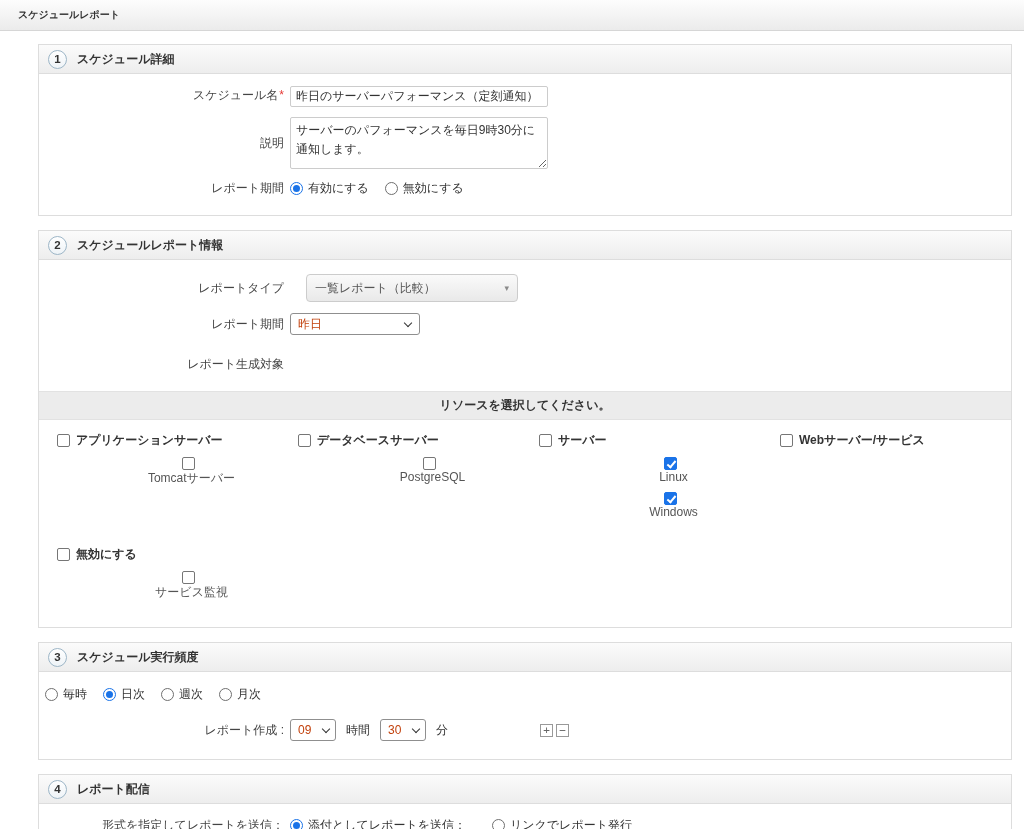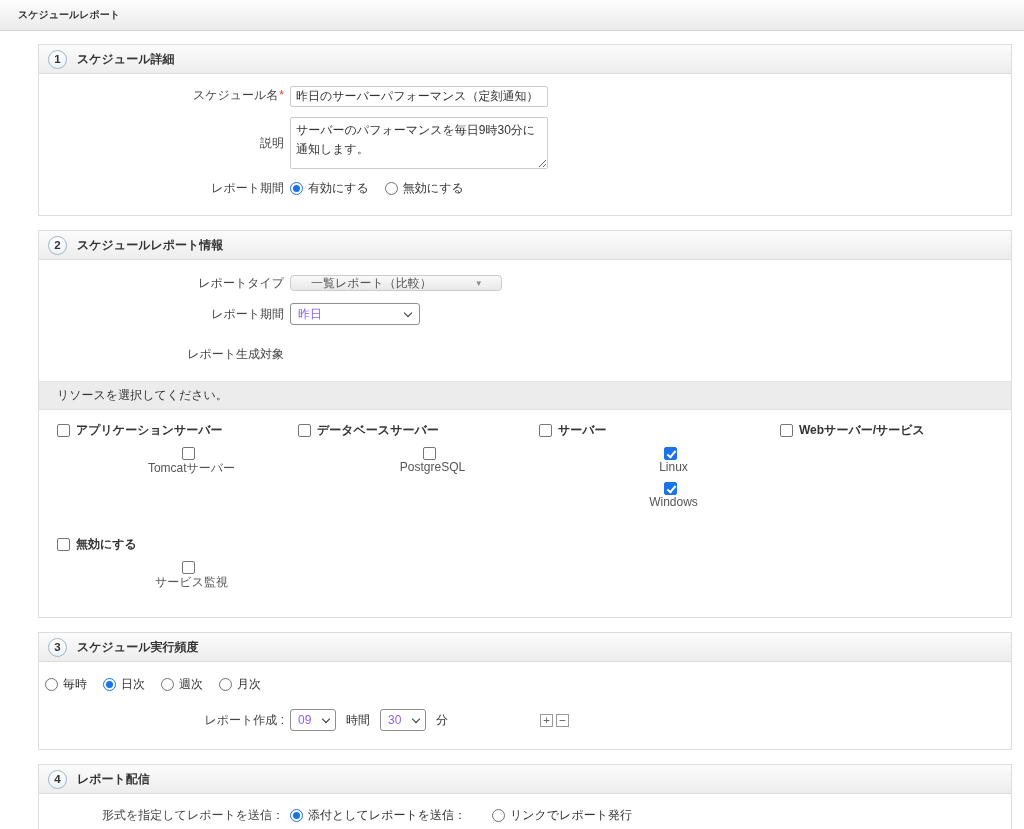--- a/index.html
+++ b/index.html
@@ -69,43 +69,43 @@
   }
   .cb.checked { background:#1a73e8; border-color:#1a73e8; }
   .cb.checked::after {
     content:''; position:absolute; left:4px; top:1px; width:3px; height:7px;
     border:solid #fff; border-width:0 2px 2px 0; transform:rotate(40deg);
   }
   .cb-label { margin-left:6px; white-space:nowrap; }
 
   
   .dropdown-styled {
-    width:212px; height:16px; border:1px solid #ccc; border-radius:4px;
+    width:212px; height:28px; border:1px solid #ccc; border-radius:4px;
     background:linear-gradient(#fafafa,#e9e9e9);
-    display:inline-flex; align-items:center; padding:0 20px; color:#555; position:relative;
+    display:inline-flex; align-items:center; padding:0 8px; color:#555; position:relative;
   }
   .dropdown-styled .dd-arrow { margin-left:auto; color:#8a8a8a; font-size:9px; }
 
   
   .select {
     height:22px; border:1px solid #8f8f8f; border-radius:3px; background:#fff;
-    display:inline-flex; align-items:center; padding:0 24px 0 7px; position:relative; color:#8b5cf6;
+    display:inline-flex; align-items:center; padding:0 24px 0 7px; position:relative; color:#c2410c;
   }
   .select .chev {
     position:absolute; right:8px; top:6px; width:6px; height:6px;
     border-right:1.7px solid #333; border-bottom:1.7px solid #333; transform:rotate(45deg);
   }
   .select.w130 { width:130px; }
   .select.w46  { width:46px; padding-right:20px; }
   .select.w46 .chev { right:6px; }
 
   
   .resource-bar {
     background:#ececec; border-top:1px solid #e2e2e2; border-bottom:1px solid #e2e2e2;
-    padding:5px 18px; font-weight:normal; color:#333; margin-top:18px;
+    padding:5px 18px; font-weight:bold; color:#333; margin-top:18px;text-align:center;
   }
   .resource-grid {
     display:grid; grid-template-columns:repeat(4,241px); row-gap:19px;
     padding:12px 0 18px 18px;
   }
   .res-group-header { display:inline-flex; align-items:center; font-weight:bold; margin-bottom:8px; }
   .res-children { margin-left:22px; }
   .res-child { display:flex; align-items:center; margin-bottom:8px; color:#555;flex-direction:column; }
 
   
@@ -114,21 +114,21 @@
     width:13px; height:13px; border:1px solid #999; color:#666; background:#fff;
     display:inline-flex; align-items:center; justify-content:center;
     font-size:11px; line-height:1; font-family:"DejaVu Sans Mono",monospace;
   }
   .unit { margin:0 10px; color:#333; }
 
   .body-pad1 { padding:12px 0 8px 0; }
   .body-pad2 { padding:14px 0 0 0; }
   .body-pad3 { padding:14px 0 18px 0; }
   .body-pad4 { padding:12px 0 16px 0; }
-  .mb11 { margin-bottom:11px; }
+  .mb11 { margin-bottom:11px;gap:16px; }
   .mb16 { margin-bottom:16px; }
   .mb20 { margin-bottom:20px; }
   .mb6  { margin-bottom:6px; }
   .stack { display:flex; flex-direction:column; }
   .stack .radio-item { margin:0 0 5px 0; }
   .stack .radio-item:last-child { margin-bottom:0; }
 </style>
 </head>
 <body>
 

